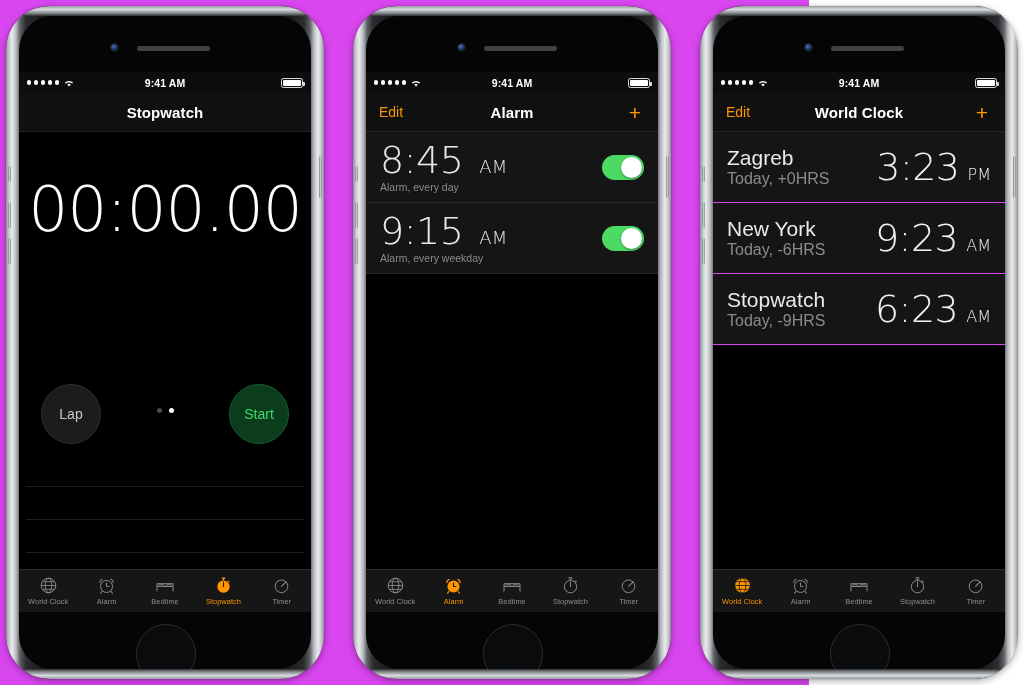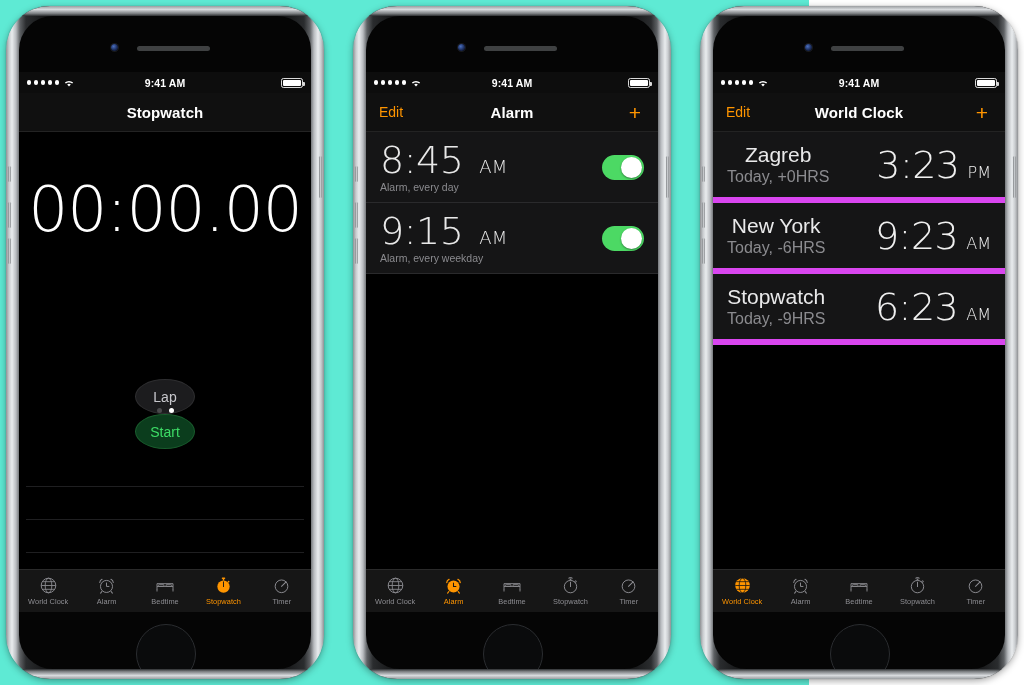--- a/index.html
+++ b/index.html
@@ -6,21 +6,21 @@
     margin: 0; padding: 0;
     background: #ffffff;
     width: 1024px; height: 685px;
     overflow: hidden;
     font-family: "Liberation Sans", sans-serif;
     -webkit-font-smoothing: antialiased;
   }
   #stage {
     position: relative;
     width: 809px; height: 685px;
-    background: #5eead4;
+    background: #d946ef;
   }
 
   
   .phone {
     position: absolute;
     top: 6px;
     width: 318px;
     height: 673px;
     border-radius: 44px;
     background: linear-gradient(90deg,
@@ -202,22 +202,21 @@
     font-size: 63px;
     font-weight: 100;
     letter-spacing: -1px;
     font-family: "DejaVu Sans", sans-serif;
     line-height: 1;
   }
   .sw-controls {
     position: absolute; top: 247px; left: 0; right: 0;
     height: 70px;
     display: flex; align-items: center; justify-content: space-between;
-    padding: 0 28px;
-    flex-direction: column;
+    padding: 0 22px;
   }
   .round-btn {
     width: 60px; height: 60px; border-radius: 50%;
     display: flex; align-items: center; justify-content: center;
     font-size: 14px;
     box-sizing: border-box;
   }
   .btn-lap {
     background: #1c1c1e;
     border: 1.2px solid #2e2e30;
@@ -270,26 +269,25 @@
   .toggle .knob {
     position: absolute; top: 2px; right: 2px;
     width: 21px; height: 21px; border-radius: 50%;
     background: #ffffff;
     box-shadow: 0 1px 2px rgba(0,0,0,.4);
   }
 
   
   .wc-row {
     background: #151516;
-    border-bottom: 6px solid #d946ef;
+    border-bottom: 1px solid #d946ef;
     height: 71px;
     display: flex; align-items: center;
     padding: 0 14px;
     box-sizing: border-box;
-    text-align: center;
   }
   .wc-left { display: flex; flex-direction: column; gap: 1px; }
   .wc-city { color: #e9e9ea; font-size: 21px; font-weight: 300; line-height: 1.1; }
   .wc-sub { color: #8b8b8f; font-size: 16px; }
   .wc-time {
     margin-left: auto;
     color: #f0f0f0;
     font-weight: 100;
     font-size: 38px;
     line-height: 1;

